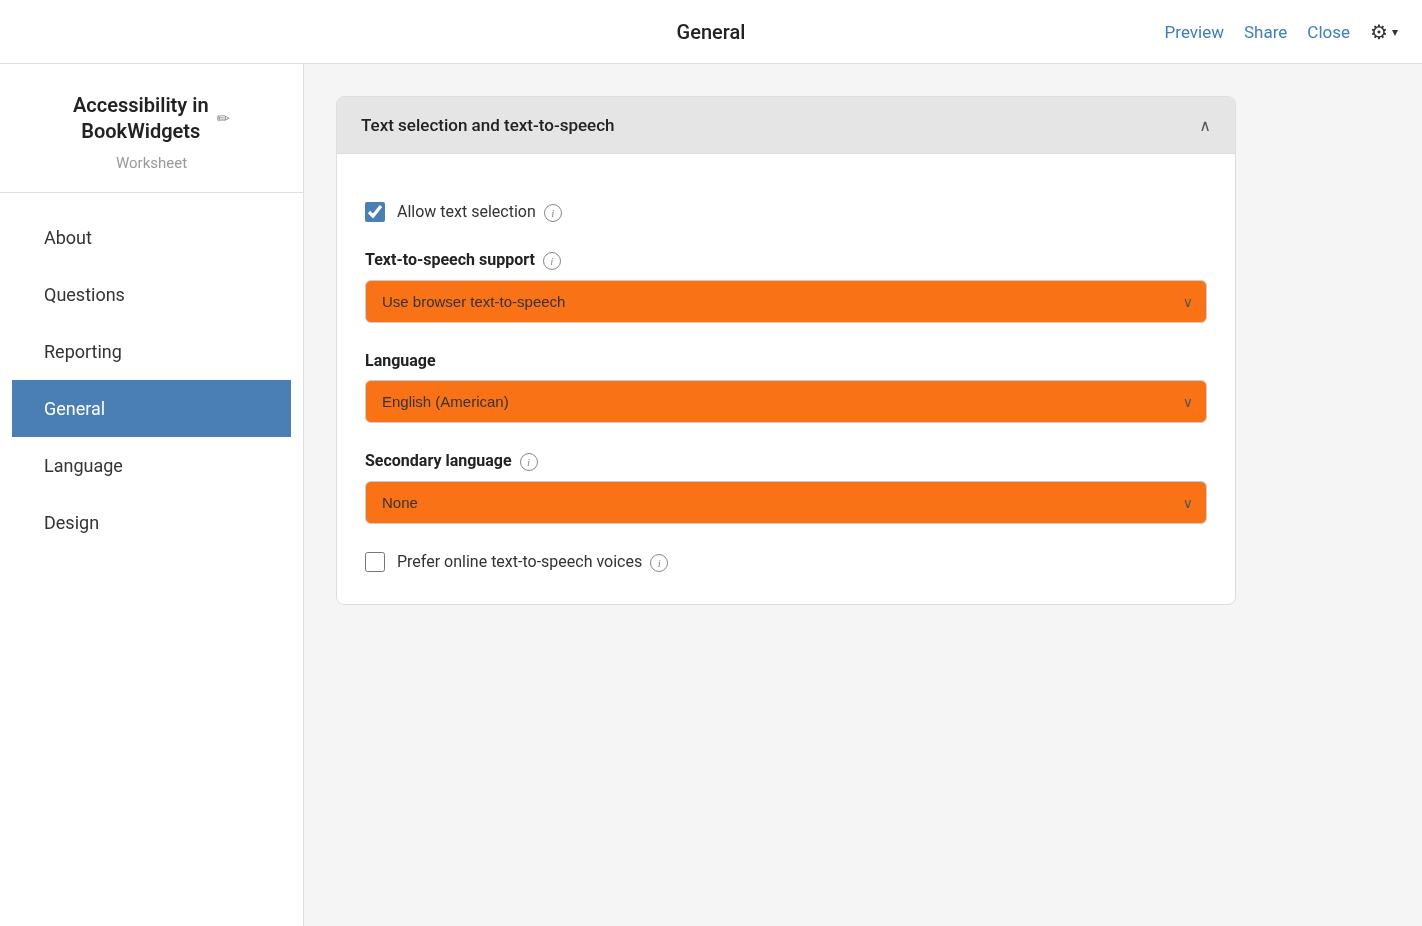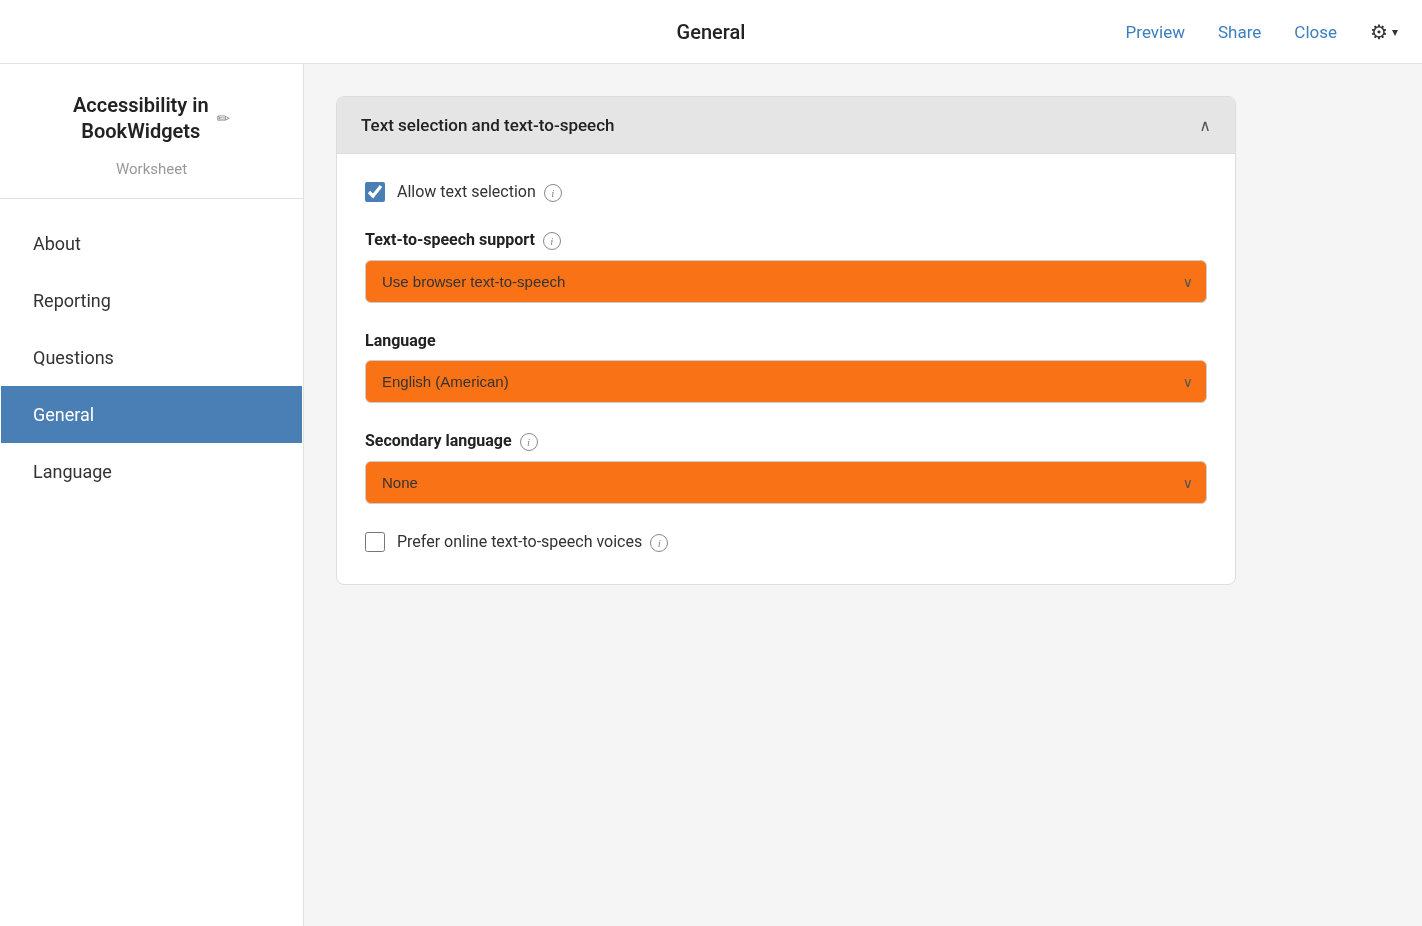--- a/index.html
+++ b/index.html
@@ -19,21 +19,21 @@
       position: absolute;
       left: 50%;
       transform: translateX(-50%);
       font-size: 20px;
       font-weight: 500;
       color: #222;
     }
     .topbar-actions {
       display: flex;
       align-items: center;
-      gap: 33px;
+      gap: 20px;
       justify-content: space-between;
     }
     .topbar-link {
       font-size: 17px;
       color: #3d7ebf;
       cursor: pointer;
       text-decoration: none;
     }
     .gear-btn {
       display: flex;
@@ -82,24 +82,24 @@
       text-align: center;
     }
     .edit-icon {
       font-size: 16px;
       color: #888;
       cursor: pointer;
     }
     .sidebar-subtitle {
       font-size: 15px;
       color: #999;
-      margin-top: 16px;
+      margin-top: 10px;
     }
     .sidebar-nav {
-      padding: 16px 1px;
+      padding: 16px 12px;
     }
     .nav-item {
       display: flex;
       align-items: center;
       padding: 18px 32px;
       font-size: 18px;
       color: #333;
       cursor: pointer;
       border-radius: 0;
       transition: background 0.15s;
@@ -141,20 +141,21 @@
     }
     .card-header-chevron {
       font-size: 16px;
       color: #555;
     }
     .card-body {
       padding: 28px 28px 32px;
       display: flex;
       flex-direction: column;
       gap: 28px;
+      margin-top: 20px;
     }
 
     
     .checkbox-row {
       display: flex;
       align-items: center;
       gap: 12px;
     }
     .checkbox-input {
       width: 20px;
@@ -249,30 +250,33 @@
         </span>
         <span class="edit-icon">✏</span>
       </div>
       <div class="sidebar-subtitle">Worksheet</div>
     </div>
     <nav class="sidebar-nav">
       <div class="nav-item">
         <span>About</span>
       </div>
       <div class="nav-item">
+        <span>Questions</span>
+      </div>
+      <div class="nav-item">
         <span>Reporting</span>
-      </div>
-      <div class="nav-item">
-        <span>Questions</span>
       </div>
       <div class="nav-item active">
         <span>General</span>
       </div>
       <div class="nav-item">
         <span>Language</span>
+      </div>
+      <div class="nav-item">
+        <span>Design</span>
       </div>
     </nav>
   </div>
 
   <div class="content-area">
     <div class="card">
 
       <div class="card-header">
         <span class="card-header-title">Text selection and text-to-speech</span>
         <span class="card-header-chevron">∧</span>

